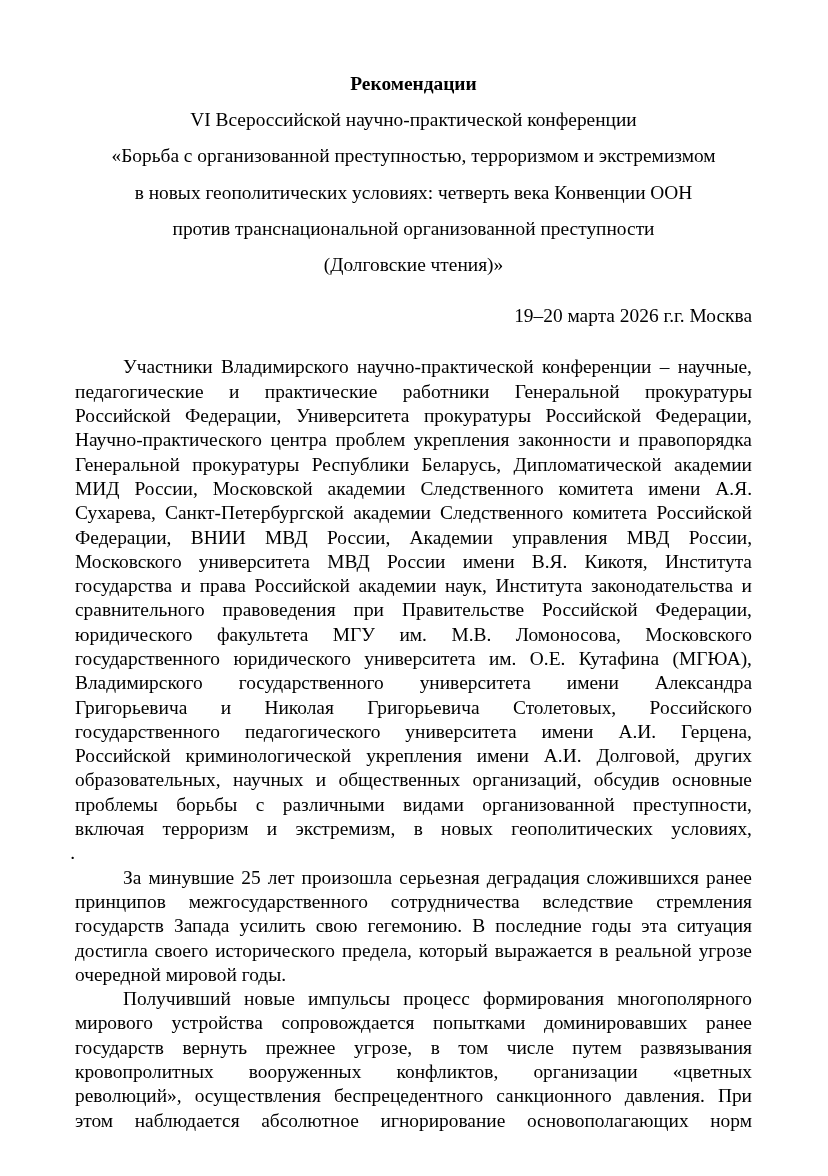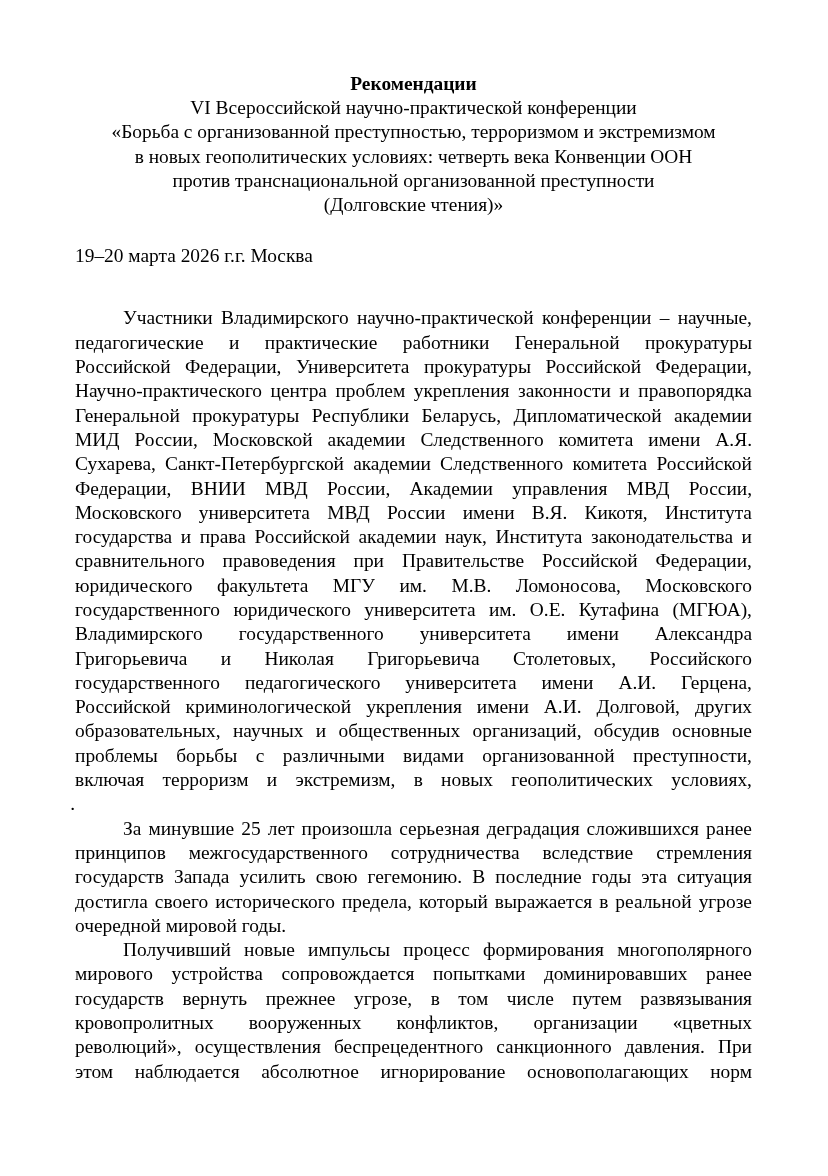--- a/index.html
+++ b/index.html
@@ -26,29 +26,30 @@
       text-align: center;
       line-height: 24.2px;
     }
     .title-main {
       font-weight: bold;
       display: block;
       font-family: Liberation Serif, serif;
     }
     .title-line {
       display: block;
+      margin-top: 12px;
     }
     .meta-row {
       margin-top: 27px;
       display: flex;
-      justify-content: flex-start;
+      justify-content: flex-end;
       line-height: 24.2px;
     }
     .body {
-      margin-top: 38px;
+      margin-top: 27px;
       line-height: 24.3px;
     }
     .para {
       margin: 0;
     }
     .bold {
       font-weight: bold;
     }
     
     .jline {

